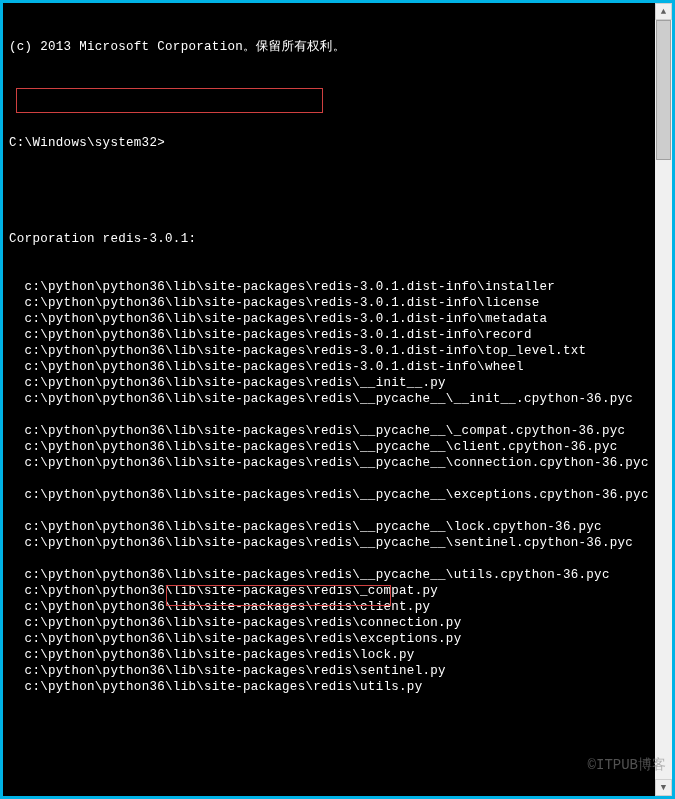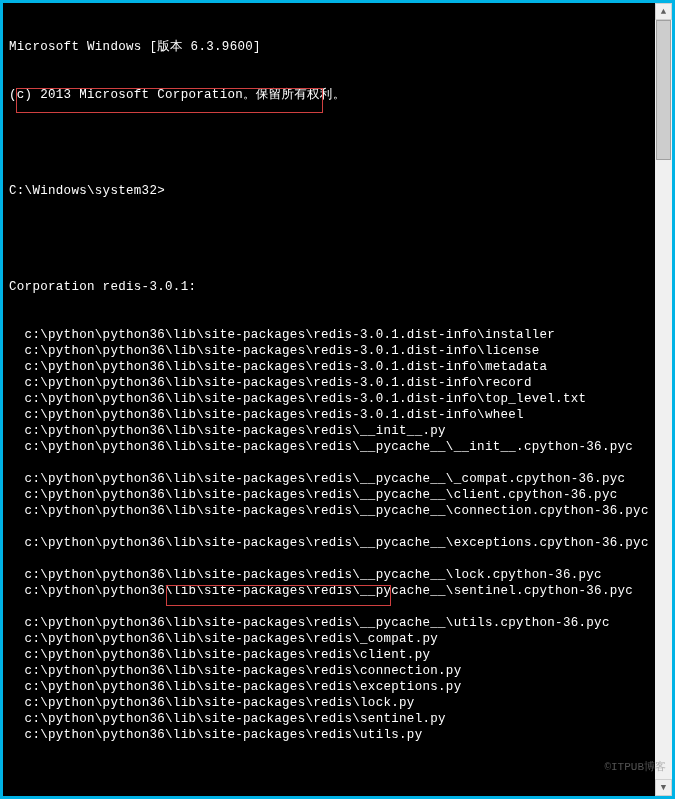--- a/index.html
+++ b/index.html
@@ -43,29 +43,28 @@
     display: flex;
     align-items: center;
     justify-content: center;
     font-size: 9px;
     color: #606060;
   }
   .sb-track { flex: 1; background: #f0f0f0; position: relative; }
   .sb-thumb { position: absolute; top: 0; left: 1px; right: 1px; height: 140px; background: #cdcdcd; border: 1px solid #a0a0a0; }
   .hl1 { border: 1px solid #d04040; position: absolute; left: 13px; top: 85px; width: 307px; height: 25px; pointer-events:none; }
   .hl2 { border: 1px solid #d04040; position: absolute; left: 163px; top: 582px; width: 225px; height: 21px; pointer-events:none; }
-  .watermark { position:absolute; right:6px; bottom:22px; color:#888; font-size:11px; opacity:0.6; }
+  .watermark { position:absolute; right:6px; bottom:22px; color:#888; font-size:14px; opacity:0.6; }
   .line { min-height:16px; }
 </style>
 </head>
 <body>
 
 <div class="window">
   <div class="term">
-    <div class="line">Microsoft Windows [版本 6.3.9600]</div>
     <div class="line">(c) 2013 Microsoft Corporation。保留所有权利。</div>
     <div class="line"></div>
     <div class="line">C:\Windows\system32&gt;</div>
     <div class="line"></div>
     <div class="line">Corporation redis-3.0.1:</div>
     <div id="filelist"><div class="line">  c:\python\python36\lib\site-packages\redis-3.0.1.dist-info\installer</div><div class="line">  c:\python\python36\lib\site-packages\redis-3.0.1.dist-info\license</div><div class="line">  c:\python\python36\lib\site-packages\redis-3.0.1.dist-info\metadata</div><div class="line">  c:\python\python36\lib\site-packages\redis-3.0.1.dist-info\record</div><div class="line">  c:\python\python36\lib\site-packages\redis-3.0.1.dist-info\top_level.txt</div><div class="line">  c:\python\python36\lib\site-packages\redis-3.0.1.dist-info\wheel</div><div class="line">  c:\python\python36\lib\site-packages\redis\__init__.py</div><div class="line">  c:\python\python36\lib\site-packages\redis\__pycache__\__init__.cpython-36.pyc</div><div class="line"></div><div class="line">  c:\python\python36\lib\site-packages\redis\__pycache__\_compat.cpython-36.pyc</div><div class="line">  c:\python\python36\lib\site-packages\redis\__pycache__\client.cpython-36.pyc</div><div class="line">  c:\python\python36\lib\site-packages\redis\__pycache__\connection.cpython-36.pyc</div><div class="line"></div><div class="line">  c:\python\python36\lib\site-packages\redis\__pycache__\exceptions.cpython-36.pyc</div><div class="line"></div><div class="line">  c:\python\python36\lib\site-packages\redis\__pycache__\lock.cpython-36.pyc</div><div class="line">  c:\python\python36\lib\site-packages\redis\__pycache__\sentinel.cpython-36.pyc</div><div class="line"></div><div class="line">  c:\python\python36\lib\site-packages\redis\__pycache__\utils.cpython-36.pyc</div><div class="line">  c:\python\python36\lib\site-packages\redis\_compat.py</div><div class="line">  c:\python\python36\lib\site-packages\redis\client.py</div><div class="line">  c:\python\python36\lib\site-packages\redis\connection.py</div><div class="line">  c:\python\python36\lib\site-packages\redis\exceptions.py</div><div class="line">  c:\python\python36\lib\site-packages\redis\lock.py</div><div class="line">  c:\python\python36\lib\site-packages\redis\sentinel.py</div><div class="line">  c:\python\python36\lib\site-packages\redis\utils.py</div></div>
     
     
     
     

